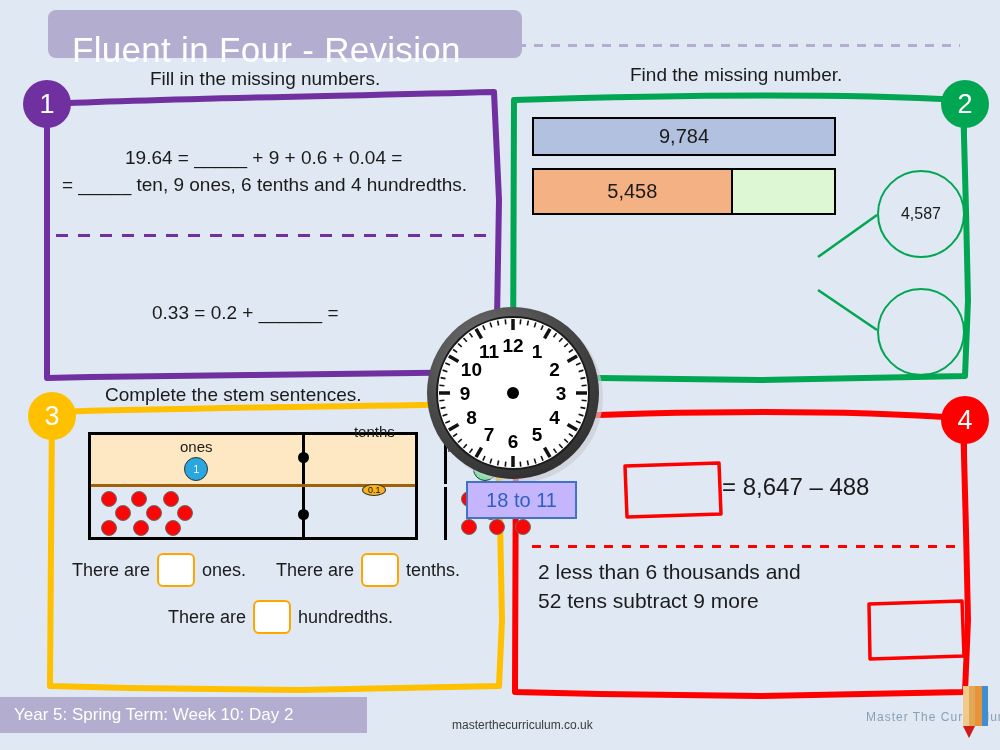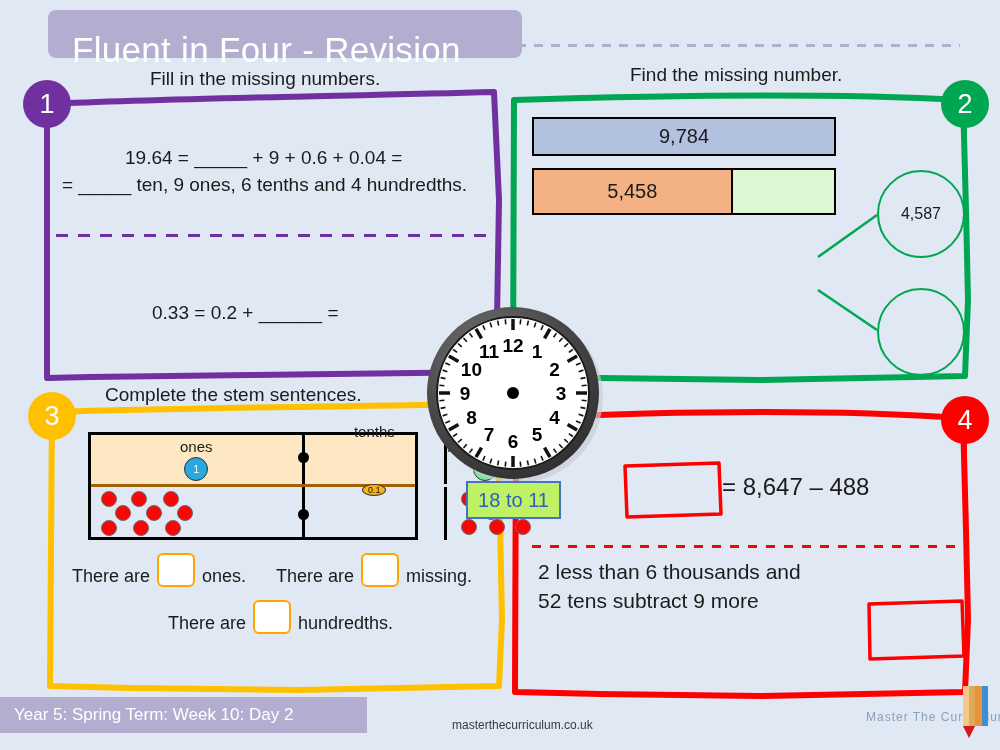--- a/index.html
+++ b/index.html
@@ -112,21 +112,21 @@
   .pv-chip.tenth{background:#f7b319;margin-top:44px;}
   .pv-chip.hundredth{background:#7ee2a0;font-size:8px;}
   .dot-sep{position:absolute;width:11px;height:11px;border-radius:50%;background:#000;z-index:8;}
   #dotA{left:207px;top:17px;}
   #dotB{left:207px;top:74px;}
   .counter{position:absolute;width:16px;height:16px;border-radius:50%;
            background:#fb0606;border:1.5px solid #6b6b6b;box-sizing:border-box;}
 
   
   .stemline{position:absolute;font-size:18px;color:#1b1b1b;white-space:nowrap;
-            display:flex;align-items:flex-end;z-index:6;}
+            display:flex;align-items:center;z-index:6;}
   #s1{left:72px;top:553px;}
   #s2{left:276px;top:553px;}
   #s3{left:168px;top:600px;}
   #s4{left:138px;top:644px;}
   .ansbox{
     display:inline-block;border:2px solid #ffa500;border-radius:6px;background:#fff;
     width:34px;height:30px;margin:0 7px;
   }
   .ansbox.wide{width:56px;}
 
@@ -136,22 +136,22 @@
   .q4-stem{position:absolute;left:538px;top:557px;font-size:21px;color:#1b1b1b;
            line-height:29px;z-index:6;}
   .q4-divider{
     position:absolute;left:532px;top:545px;width:428px;height:3px;z-index:6;
     background-image:repeating-linear-gradient(to right,#ff0000 0 9px,transparent 9px 18px);
   }
 
   
   .clock-wrap{position:absolute;left:425px;top:305px;width:180px;height:180px;z-index:12;}
   .timebox{
-    position:absolute;left:466px;top:481px;width:95px;height:38px;z-index:13;
-    background:#bef264;border:2px solid #4472c4;box-sizing:border-box;
+    position:absolute;left:466px;top:481px;width:111px;height:38px;z-index:13;
+    background:#c4b5fd;border:2px solid #4472c4;box-sizing:border-box;
     color:#2f5fc4;font-size:20px;display:flex;align-items:center;justify-content:center;
   }
 
   
   .footer-band{
     position:absolute;left:0;top:697px;width:367px;height:36px;background:#b3aecf;z-index:15;
   }
   .footer-text{
     position:absolute;left:14px;top:704px;height:22px;z-index:16;
     color:#ffffff;font-size:17px;line-height:22px;white-space:nowrap;font-weight:300;
@@ -273,21 +273,21 @@
   </div>
 
   <div class="stemline" id="s1">
     <span>There are</span>
     <span class="ansbox"></span>
     <span>ones.</span>
   </div>
   <div class="stemline" id="s2">
     <span>There are</span>
     <span class="ansbox"></span>
-    <span>missing.</span>
+    <span>tenths.</span>
   </div>
   <div class="stemline" id="s3">
     <span>There are</span>
     <span class="ansbox"></span>
     <span>hundredths.</span>
   </div>
 
   <div class="q4-eq">= 8,647 – 488</div>
   <div class="q4-divider"></div>
   <div class="q4-stem">

